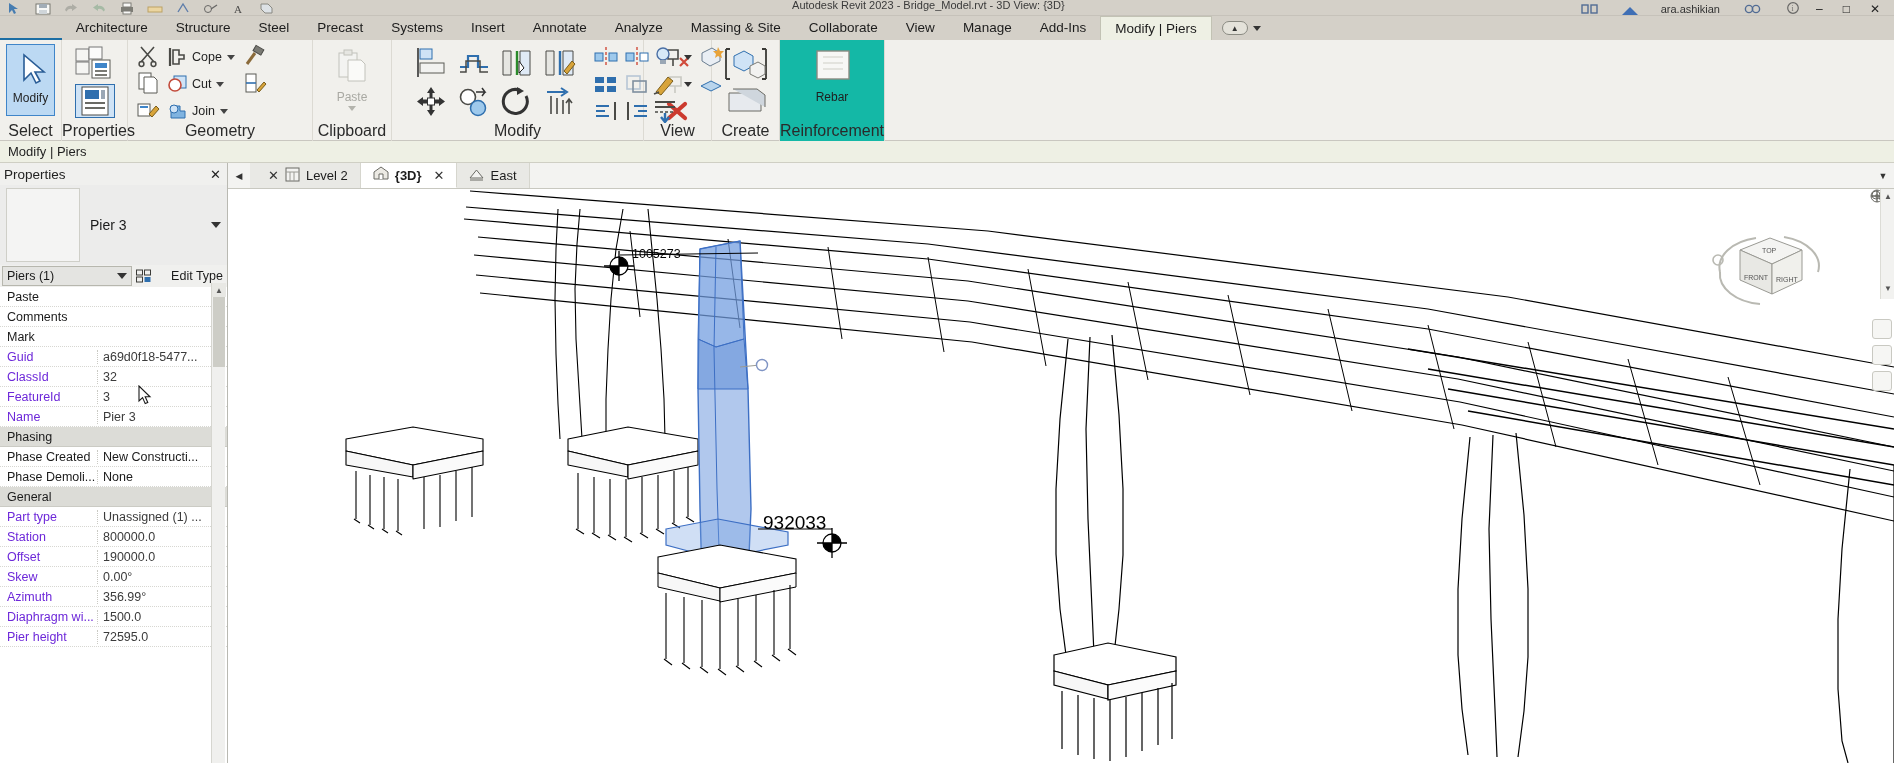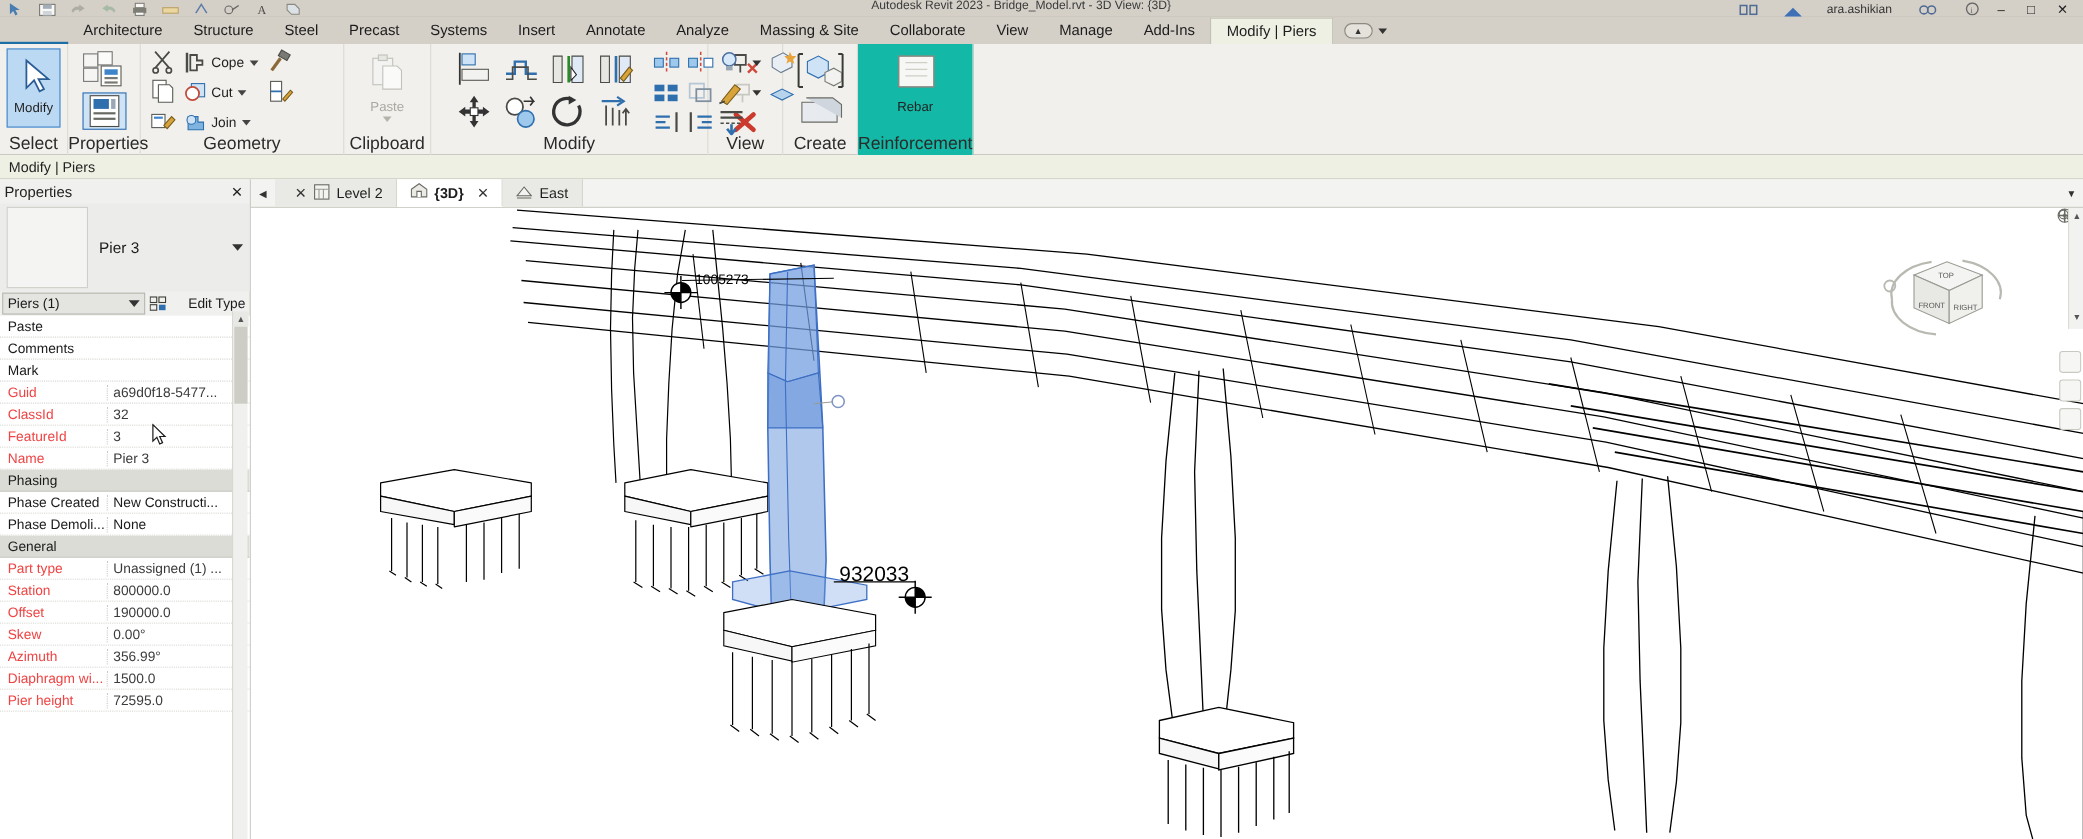--- a/index.html
+++ b/index.html
@@ -145,21 +145,21 @@
   }
   .combo .c-caret { width: 0; height: 0; border-left: 5px solid transparent; border-right: 5px solid transparent; border-top: 6px solid #333; }
   .edittype { display: flex; align-items: center; gap: 19px; font-size: 12.5px; color: #1b1b1b; padding-right: 2px; }
 
   .proptable { flex: 1; position: relative; overflow: hidden; background: #fff; }
   .prow {
     display: flex; height: 20px; align-items: center;
     border-bottom: 1px dotted #d7d7d2;
     font-size: 12.5px;
   }
-  .prow .k { width: 97px; padding-left: 7px; color: #ef4444; white-space: nowrap; overflow: hidden; }
+  .prow .k { width: 97px; padding-left: 7px; color: #6d28d9; white-space: nowrap; overflow: hidden; }
   .prow .v { flex: 1; padding-left: 5px; color: #3b3b3b; border-left: 1px dotted #c9c9c3; white-space: nowrap; overflow: hidden; }
   .prow.dark .k, .prow.dark .v { color: #1a1a1a; }
   .grouprow {
     height: 20px; background: #dcdcd7; display: flex; align-items: center; justify-content: space-between;
     padding: 0 6px 0 7px; font-size: 12.5px; color: #1a1a1a; border-bottom: 1px solid #cbcbc4;
   }
   .chev { font-size: 9px; color: #444; }
 
   .pscroll {
     position: absolute; right: 0; top: 0; width: 14px; height: 100%;

